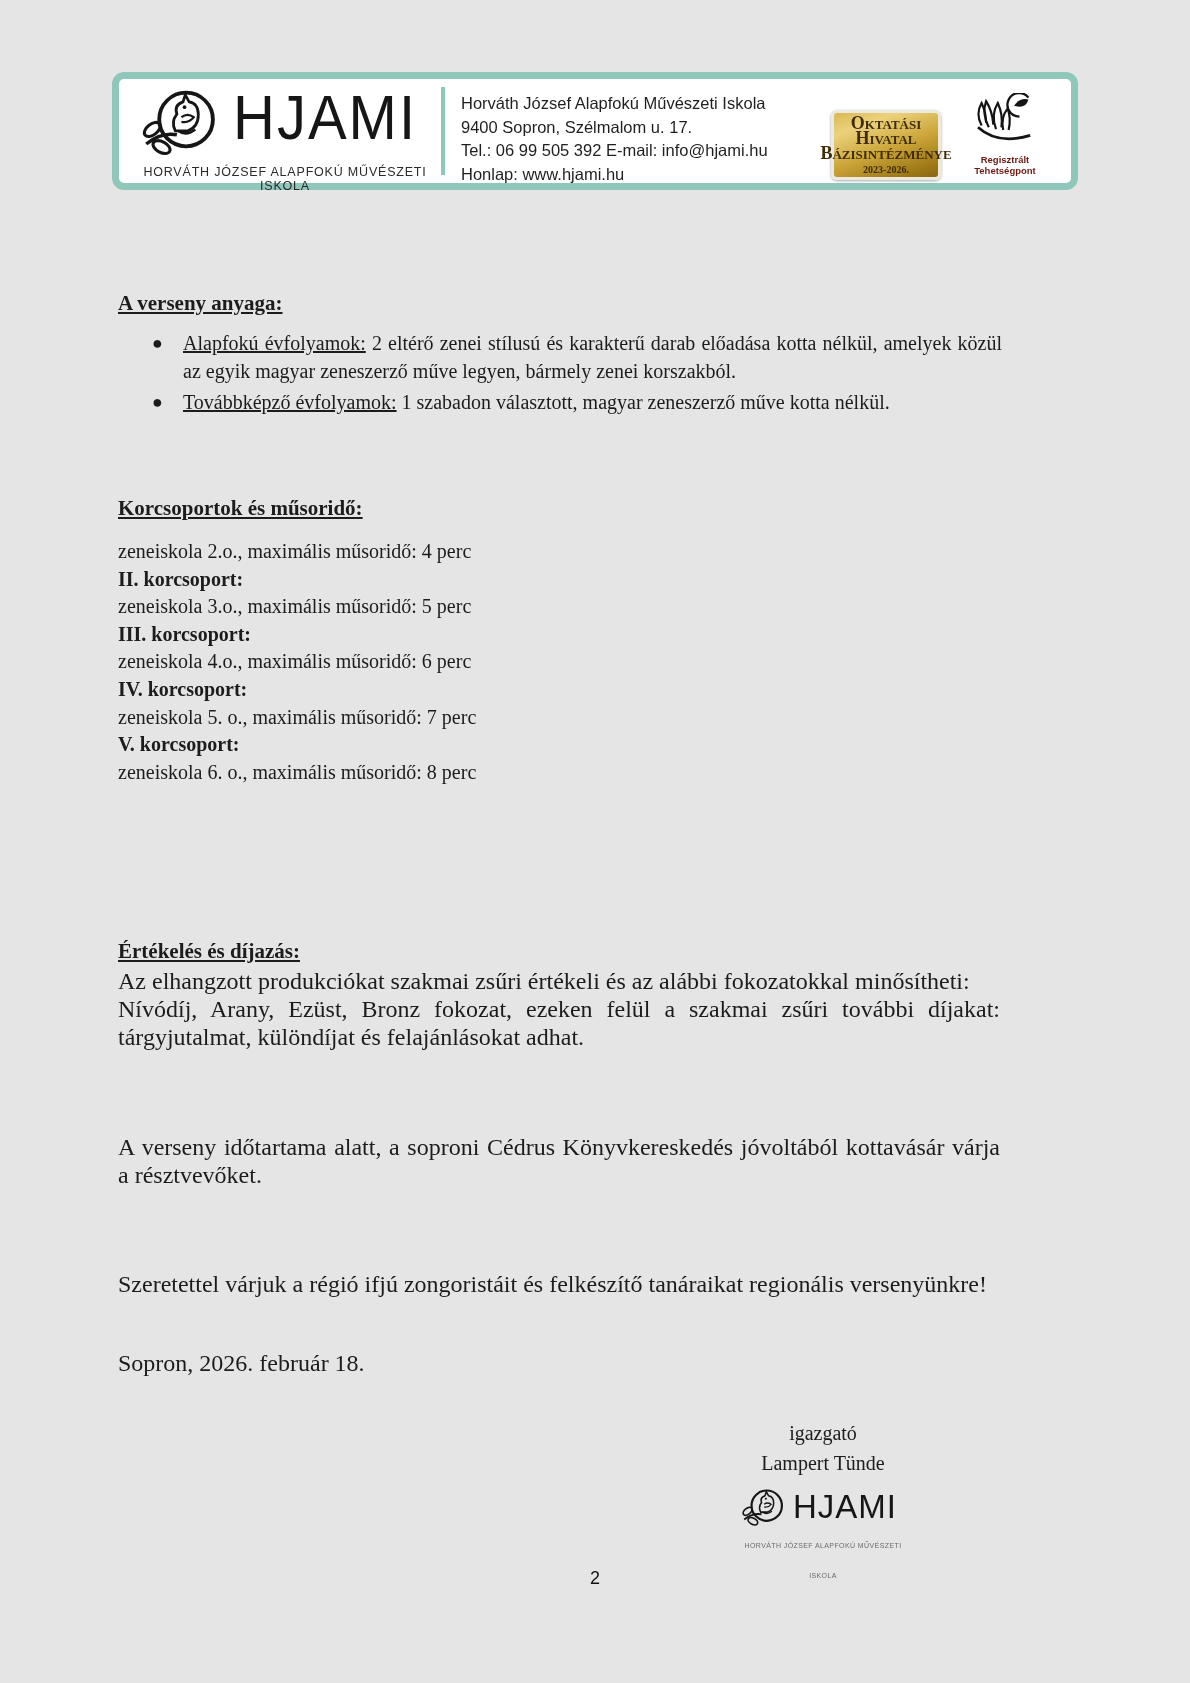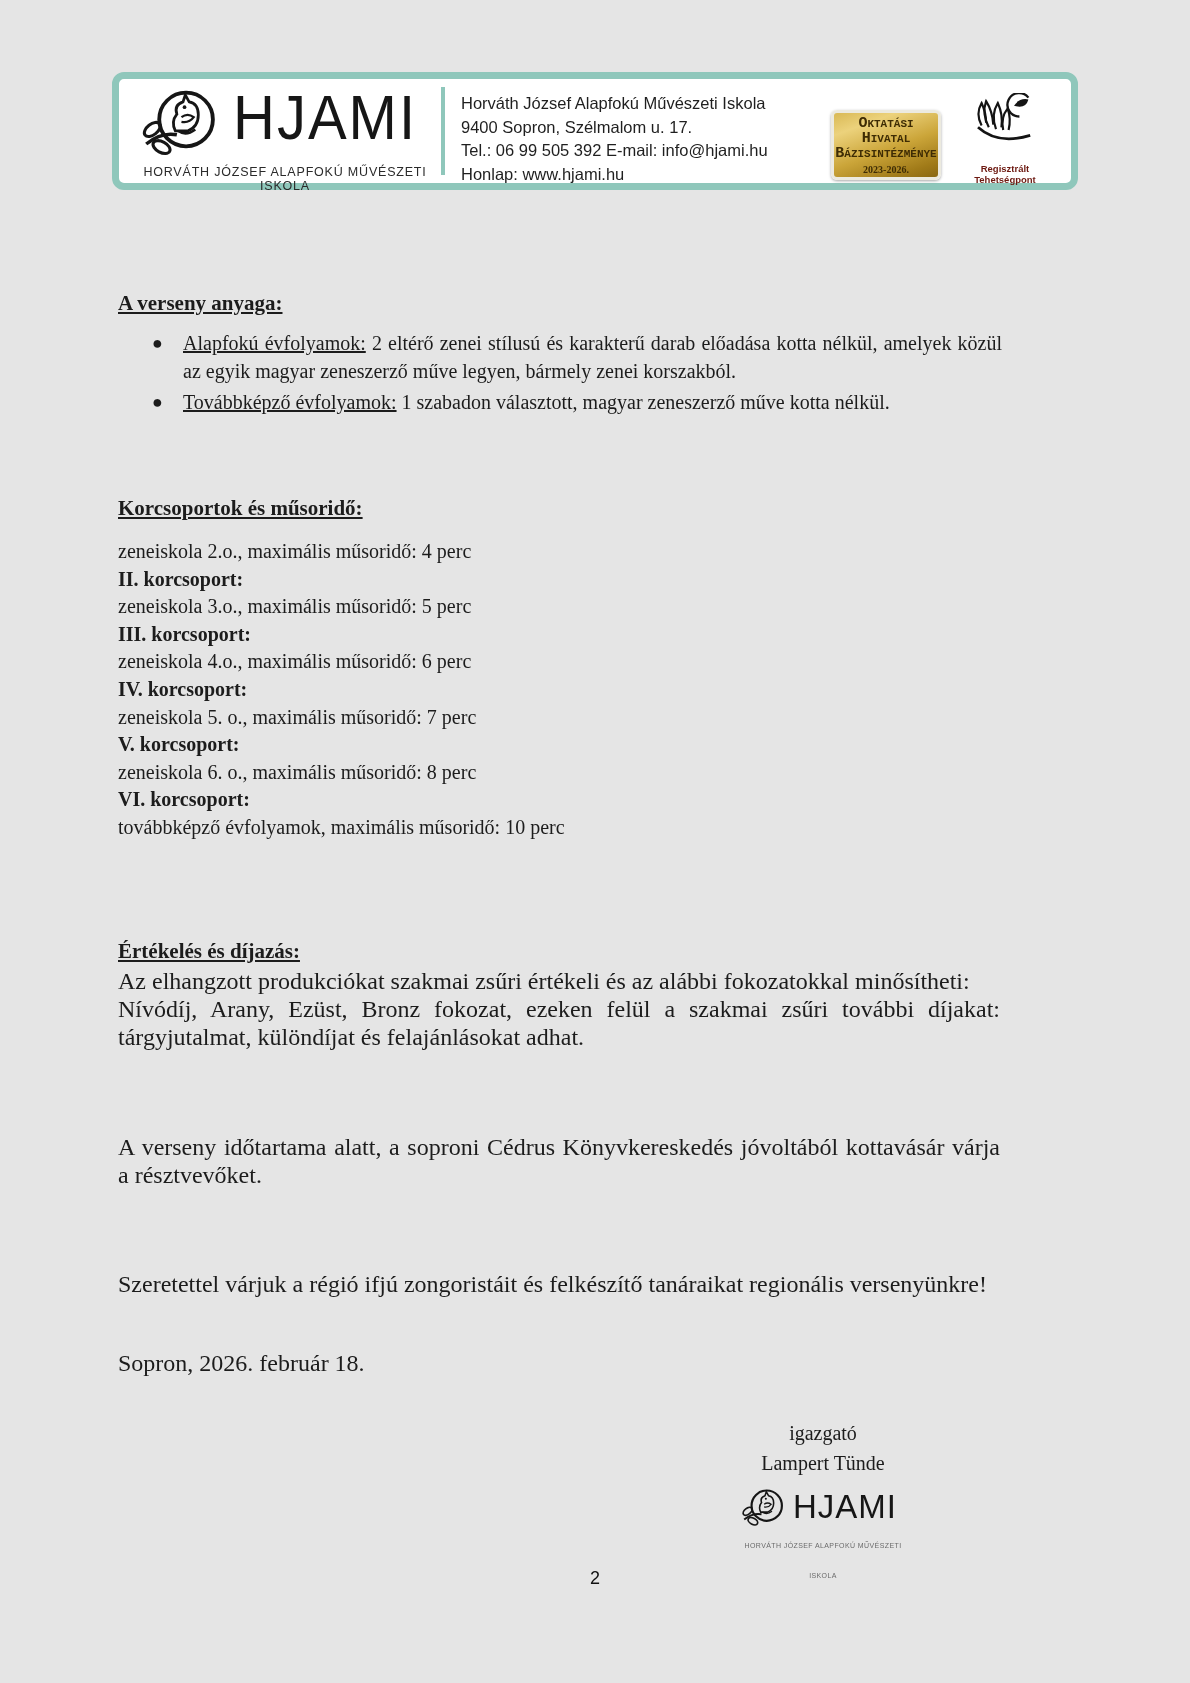--- a/index.html
+++ b/index.html
@@ -28,29 +28,29 @@
     position:absolute;left:342px;top:13px;width:360px;
     font-family:"Liberation Sans",sans-serif;font-size:16.5px;line-height:23.5px;color:#1f1f1f;
   }
   .gold-badge{
     position:absolute;left:712px;top:31px;width:104px;height:64px;
     background:linear-gradient(160deg,#d9b955 0%,#ecd27c 22%,#cba539 55%,#a07a18 85%,#8a6812 100%);
     border:3px solid #eceadf;border-radius:6px;box-shadow:0 1px 3px rgba(0,0,0,.35);
     display:flex;flex-direction:column;align-items:center;justify-content:center;
     color:#3e2c04;text-align:center;
   }
-  .gold-badge .gb1{font-variant:small-caps;font-weight:700;font-size:15px;line-height:15px;font-family:Liberation Mono, monospace;}
+  .gold-badge .gb1{font-variant:small-caps;font-weight:700;font-size:18px;line-height:15px;}
   .gold-badge .gb3{font-weight:700;font-size:10px;margin-top:3px;}
   .talent{
     position:absolute;left:836px;top:14px;width:100px;height:86px;text-align:center;
   }
   .talent svg{width:72px;height:56px;color:#141414;}
   .talent-text{
     font-family:"Liberation Sans",sans-serif;font-weight:700;font-size:9.5px;line-height:11px;
-    color:#6d1a12;margin-top:10px;
+    color:#6d1a12;margin-top:1px;
   }
   
   .h-underline{
     position:absolute;left:118px;font-size:21px;font-weight:700;text-decoration:underline;
   }
   .bullets{position:absolute;left:150px;top:329px;width:852px;}
   .bullet-item{position:relative;padding-left:33px;text-align:justify;
     font-size:20px;line-height:28px;margin-bottom:3px;}
   .bullet-dot{position:absolute;left:2px;top:0;font-size:18px;}
   .u{text-decoration:underline;}
@@ -152,24 +152,20 @@
       <div class="grp-detail">zeneiskola 4.o., maximális műsoridő: 6 perc</div>
     </div>
     <div>
       <div class="grp-name">IV. korcsoport:</div>
       <div class="grp-detail">zeneiskola 5. o., maximális műsoridő: 7 perc</div>
     </div>
     <div>
       <div class="grp-name">V. korcsoport:</div>
       <div class="grp-detail">zeneiskola 6. o., maximális műsoridő: 8 perc</div>
     </div>
-    <div>
-      <div class="grp-name">VI. korcsoport:</div>
-      <div class="grp-detail">továbbképző évfolyamok, maximális műsoridő: 10 perc</div>
-    </div>
   </div>
 
   <div class="h-underline" style="top:939px;">Értékelés és díjazás:</div>
   <div class="para" style="top:967px;">Az elhangzott produkciókat szakmai zsűri értékeli és az alábbi fokozatokkal minősítheti:</div>
   <div class="para just" style="top:995px;">Nívódíj, Arany, Ezüst, Bronz fokozat, ezeken felül a szakmai zsűri további díjakat: tárgyjutalmat, különdíjat és felajánlásokat adhat.</div>
 
   <div class="para just" style="top:1133px;">A verseny időtartama alatt, a soproni Cédrus Könyvkereskedés jóvoltából kottavásár várja a résztvevőket.</div>
 
   <div class="para" style="top:1270px;">Szeretettel várjuk a régió ifjú zongoristáit és felkészítő tanáraikat regionális versenyünkre!</div>
 

